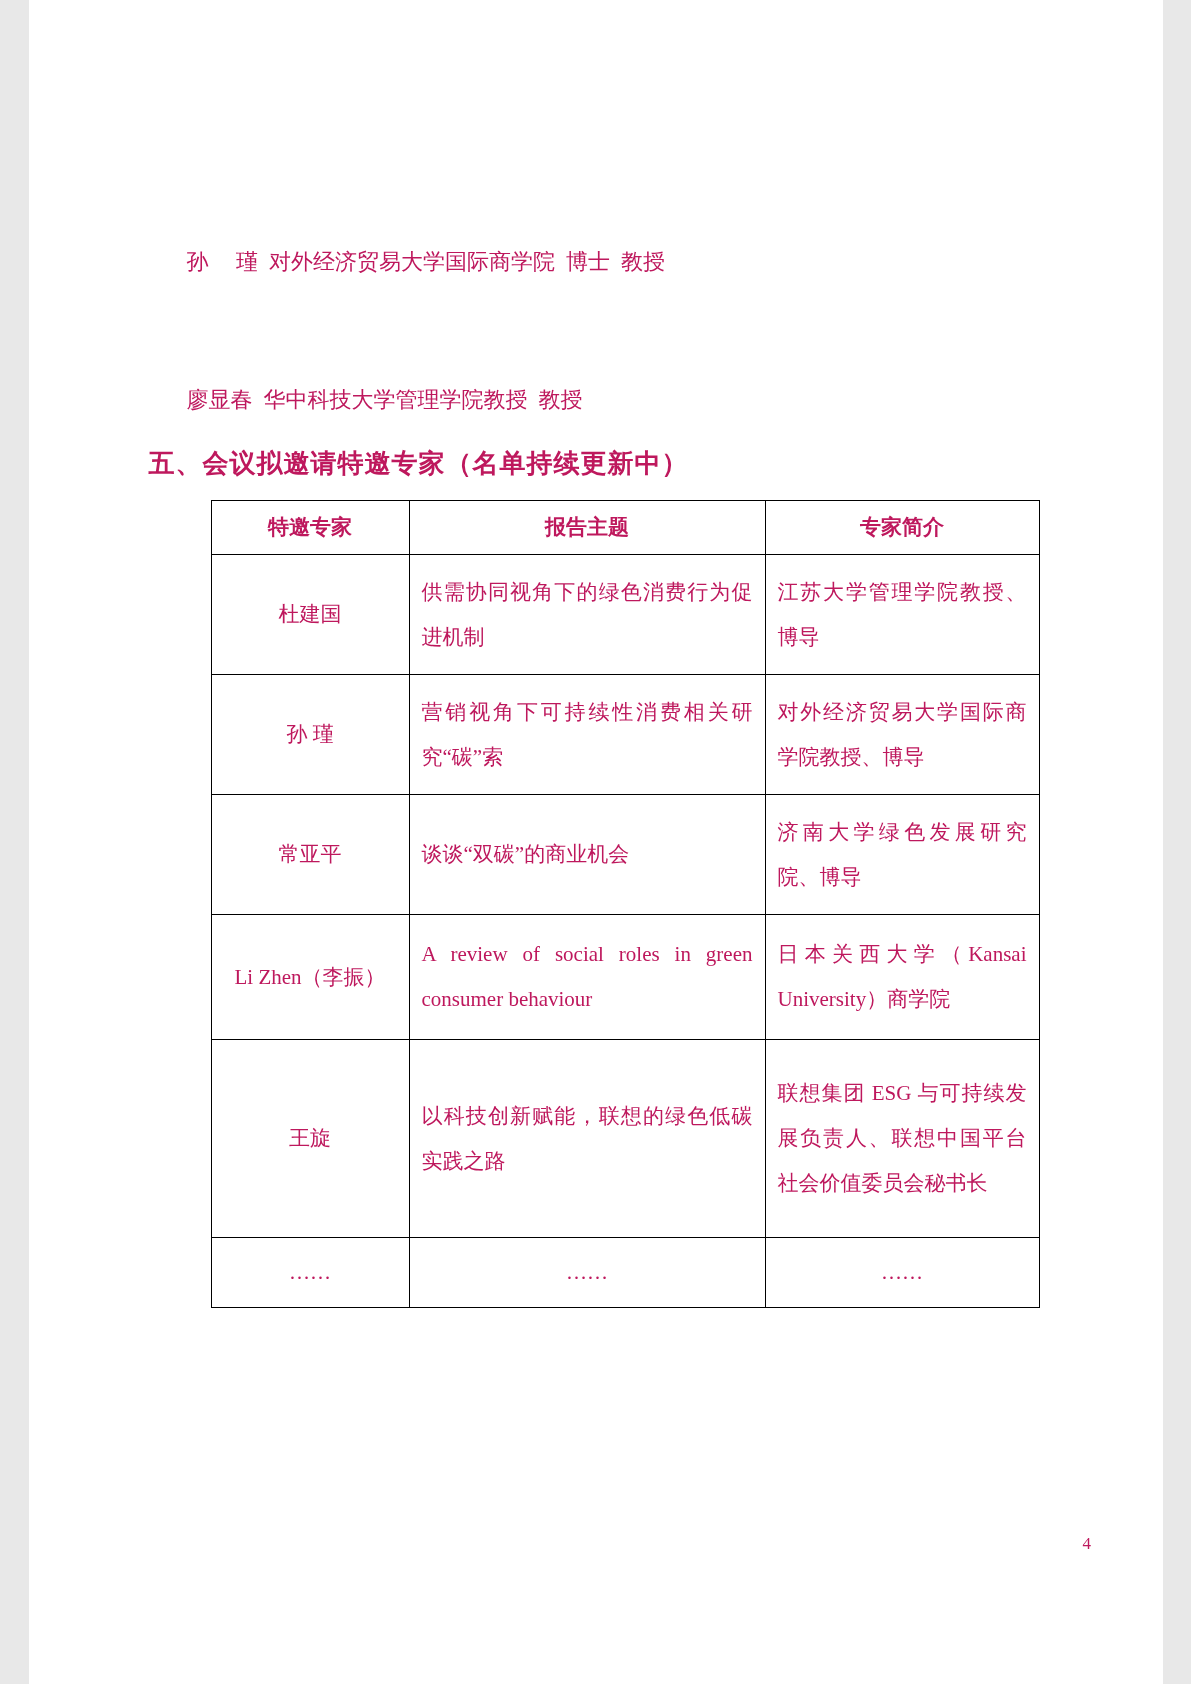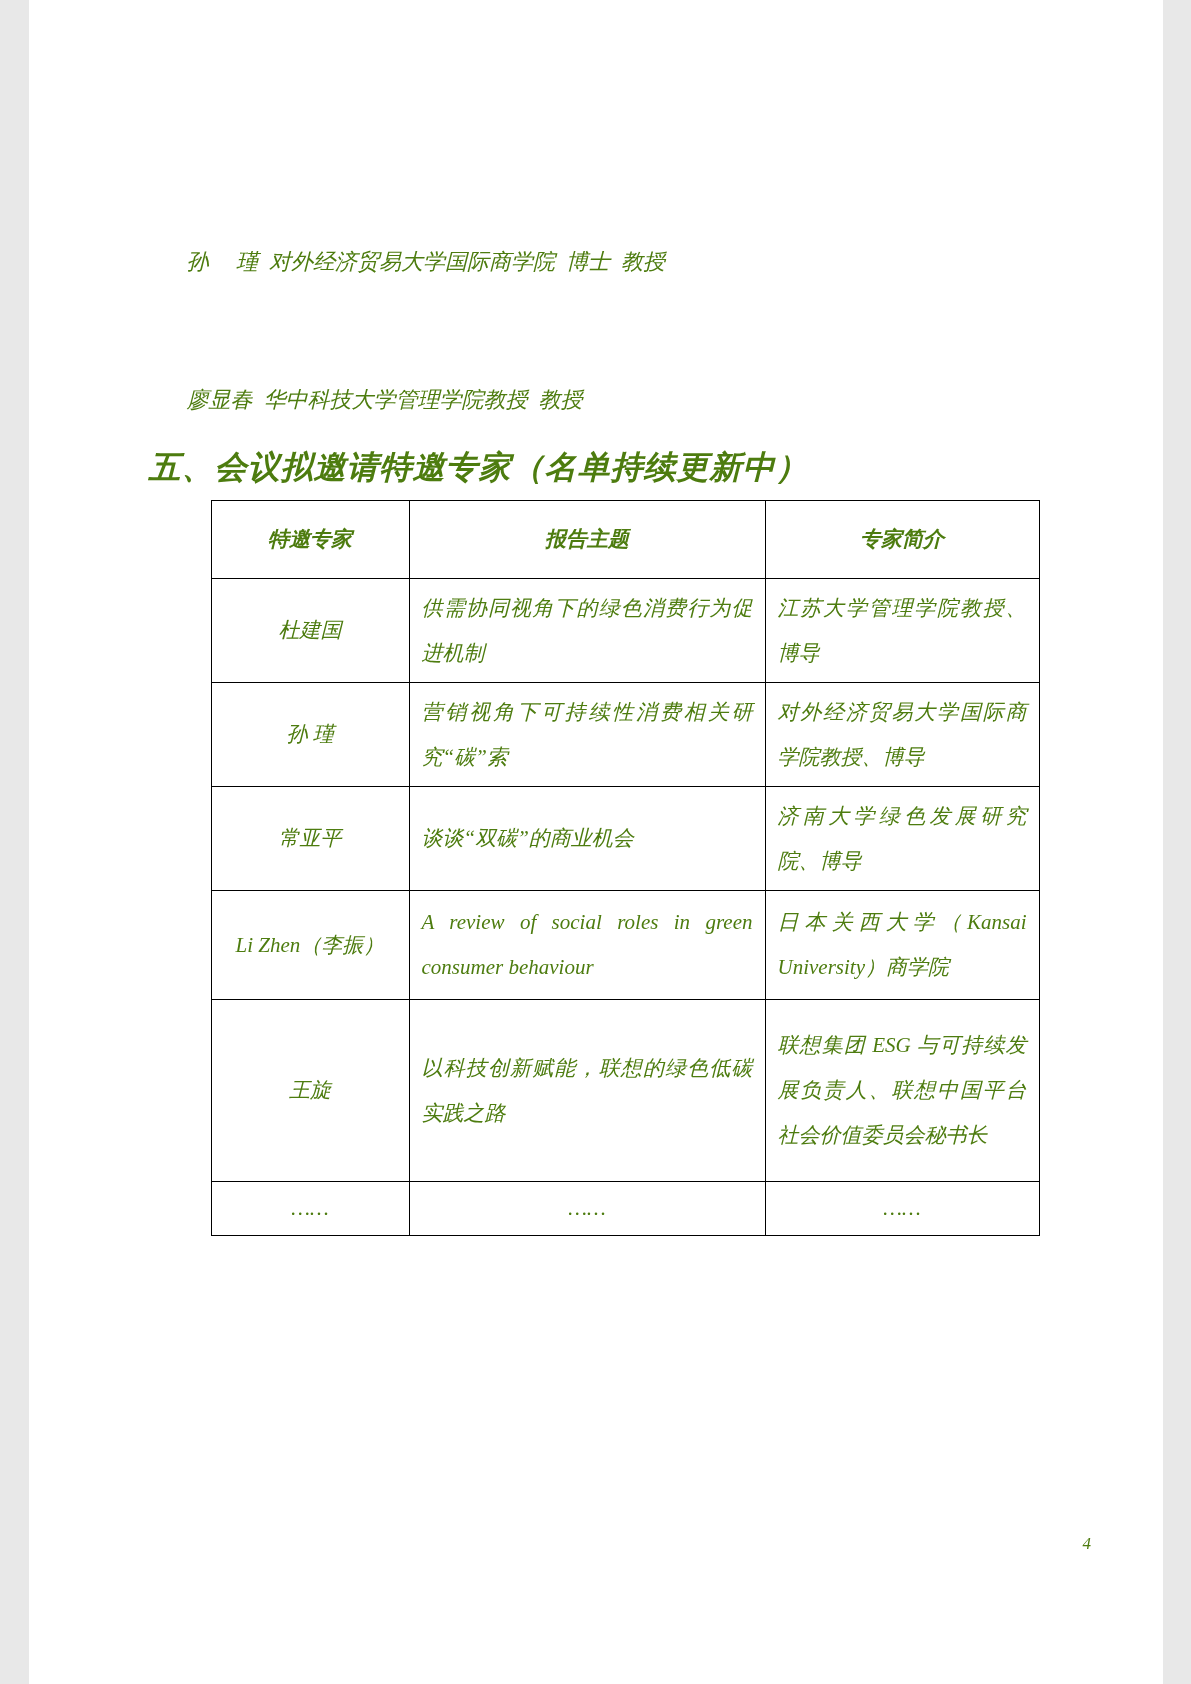--- a/index.html
+++ b/index.html
@@ -7,42 +7,41 @@
     padding: 0;
     background: #e8e8e8;
   }
   .page {
     position: relative;
     width: 1134px;
     height: 1684px;
     margin: 0 auto;
     background: #ffffff;
     font-family: "Liberation Serif", "DejaVu Serif", serif;
-    color: #4d7c0f;
+    color: #be185d;
     overflow: hidden;
-    font-style: italic;
   }
   
   .name-list {
     position: absolute;
     left: 158px;
     top: 147px;
     font-size: 22px;
     line-height: 46px;
     white-space: pre-wrap;
   }
   .name-line { height: 46px; }
 
   
   .section-heading {
     position: absolute;
     left: 120px;
     top: 446px;
     margin: 0;
-    font-size: 32px;
+    font-size: 26px;
     font-weight: bold;
     letter-spacing: 1px;
     white-space: nowrap;
   }
 
   
   table.experts {
     position: absolute;
     left: 182px;
     top: 500px;
@@ -50,29 +49,29 @@
     border-collapse: collapse;
     table-layout: fixed;
     font-size: 21px;
   }
   table.experts col.c1 { width: 198px; }
   table.experts col.c2 { width: 356px; }
   table.experts col.c3 { width: 274px; }
   table.experts th,
   table.experts td {
     border: 1px solid #000000;
-    padding: 4px 12px;
+    padding: 12px 12px;
     vertical-align: middle;
     line-height: 45px;
   }
   table.experts th {
     font-weight: bold;
     text-align: center;
     height: 42px;
-    padding: 16px 6px;
+    padding: 4px 6px;
   }
   td.cell-name { text-align: center; }
   td.cell-topic, td.cell-bio { text-align: justify; }
   tr.row-2l td { height: 95px; }
   tr.row-en td { height: 100px; }
   tr.row-4l td { height: 173px; }
   tr.row-dots td { height: 45px; text-align: center; }
 
   
   .page-number {

